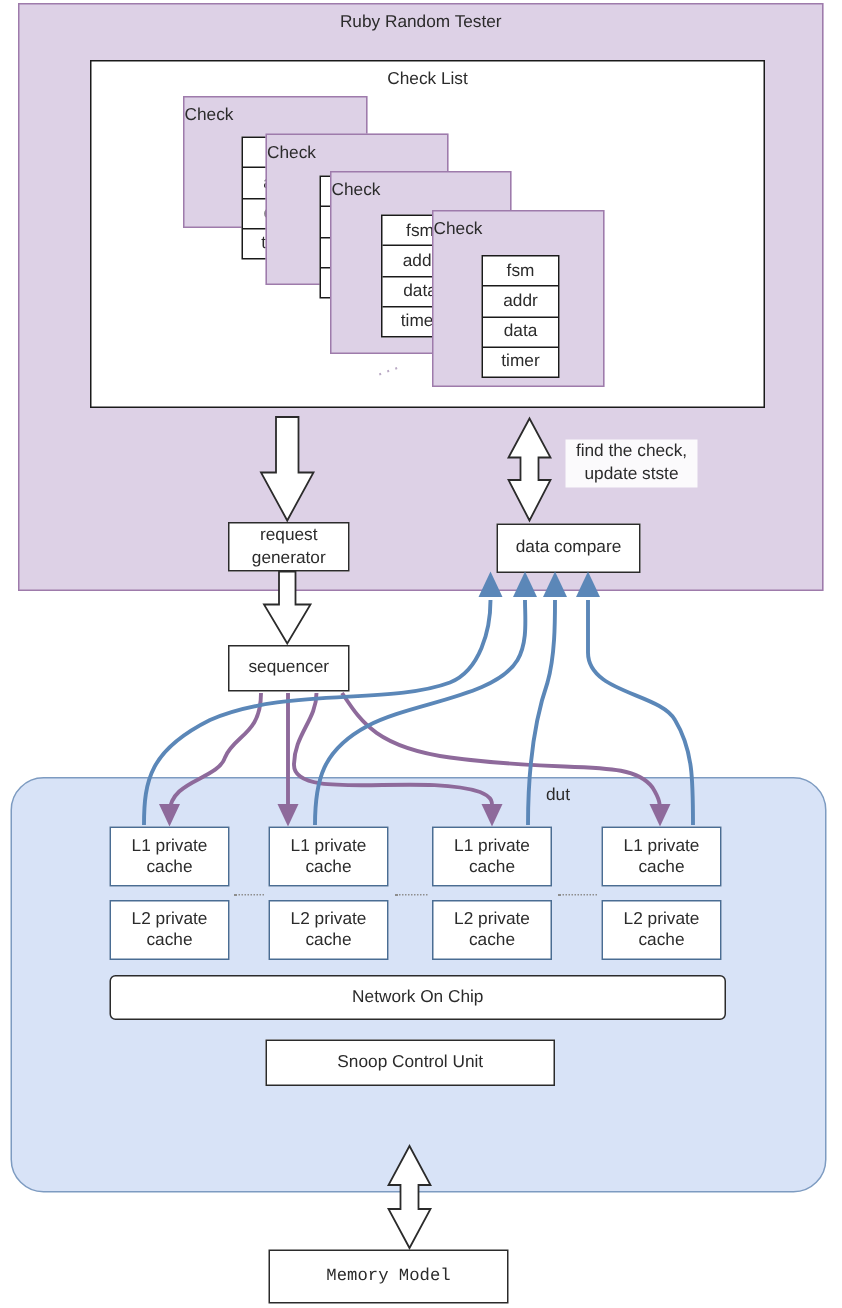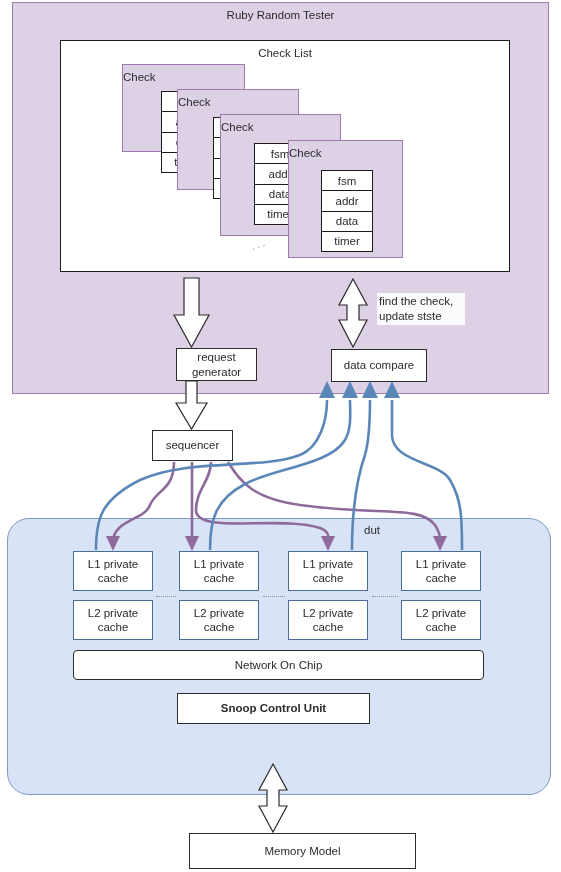--- a/index.html
+++ b/index.html
@@ -214,23 +214,23 @@
   <div class="check-card" style="left:288px; top:140px; width:115px; height:118px;">
     <div class="card-title">Check</div>
     <div class="field-stack" style="left:32px; top:29px; width:52px; height:82px;">
       <div class="field">fsm</div>
       <div class="field">addr</div>
       <div class="field">data</div>
       <div class="field">timer</div>
     </div>
   </div>
 
-  <div class="chip" style="left:377px; top:293px; width:84px; text-align:left;">find the check,<br>update stste</div>
-
-  <div class="pbox" style="left:152px; top:348px; width:81px; height:33px;margin-left:24px;">request<br>generator</div>
+  <div class="chip" style="left:377px; top:293px; width:84px; text-align:center;">find the check,<br>update stste</div>
+
+  <div class="pbox" style="left:152px; top:348px; width:81px; height:33px;">request<br>generator</div>
   <div class="pbox" style="left:317px; top:349px; width:96px; height:33px;margin-left:14px;">data compare</div>
   <div class="pbox" style="left:152px; top:430px; width:81px; height:31px;">sequencer</div>
 
   <div class="dut-region"></div>
   <div class="dut-label">dut</div>
 
   <div class="pbox thin-blue" style="left:73px; top:551px; width:80px; height:40px;">L1 private<br>cache</div>
   <div class="pbox thin-blue" style="left:179px; top:551px; width:80px; height:40px;">L1 private<br>cache</div>
   <div class="pbox thin-blue" style="left:288px; top:551px; width:80px; height:40px;">L1 private<br>cache</div>
   <div class="pbox thin-blue" style="left:401px; top:551px; width:80px; height:40px;">L1 private<br>cache</div>
@@ -238,23 +238,23 @@
   <div class="dash-sep" style="left:156px; top:596px; width:20px;"></div>
   <div class="dash-sep" style="left:263px; top:596px; width:22px;"></div>
   <div class="dash-sep" style="left:372px; top:596px; width:26px;"></div>
 
   <div class="pbox thin-blue" style="left:73px; top:600px; width:80px; height:40px;">L2 private<br>cache</div>
   <div class="pbox thin-blue" style="left:179px; top:600px; width:80px; height:40px;">L2 private<br>cache</div>
   <div class="pbox thin-blue" style="left:288px; top:600px; width:80px; height:40px;">L2 private<br>cache</div>
   <div class="pbox thin-blue" style="left:401px; top:600px; width:80px; height:40px;">L2 private<br>cache</div>
 
   <div class="pbox" style="left:73px; top:650px; width:411px; height:30px; border-radius:4px;">Network On Chip</div>
-  <div class="pbox" style="left:177px; top:693px; width:193px; height:31px;font-weight:bold;">Snoop Control Unit</div>
-
-  <div class="pbox" style="left:189px; top:833px; width:227px; height:36px;">Memory Model</div>
+  <div class="pbox" style="left:177px; top:693px; width:193px; height:31px;">Snoop Control Unit</div>
+
+  <div class="pbox" style="left:179px; top:833px; width:160px; height:36px;font-family:Liberation Mono, monospace;">Memory Model</div>
 
   <svg class="overlay" viewBox="0 0 561 872">
     <g fill="#ffffff" stroke="#2b2b2b" stroke-width="1.2">
 
       <path d="M184 278 L199 278 L199 315 L209 315 L191.5 347 L174 315 L184 315 Z"></path>
 
       <path d="M186 381 L197 381 L197 403 L207 403 L191.5 429 L176 403 L186 403 Z"></path>
 
       <path d="M353 347 L339 320 L347 320 L347 305 L339 305 L353 279 L367 305 L359 305 L359 320 L367 320 Z"></path>
 

